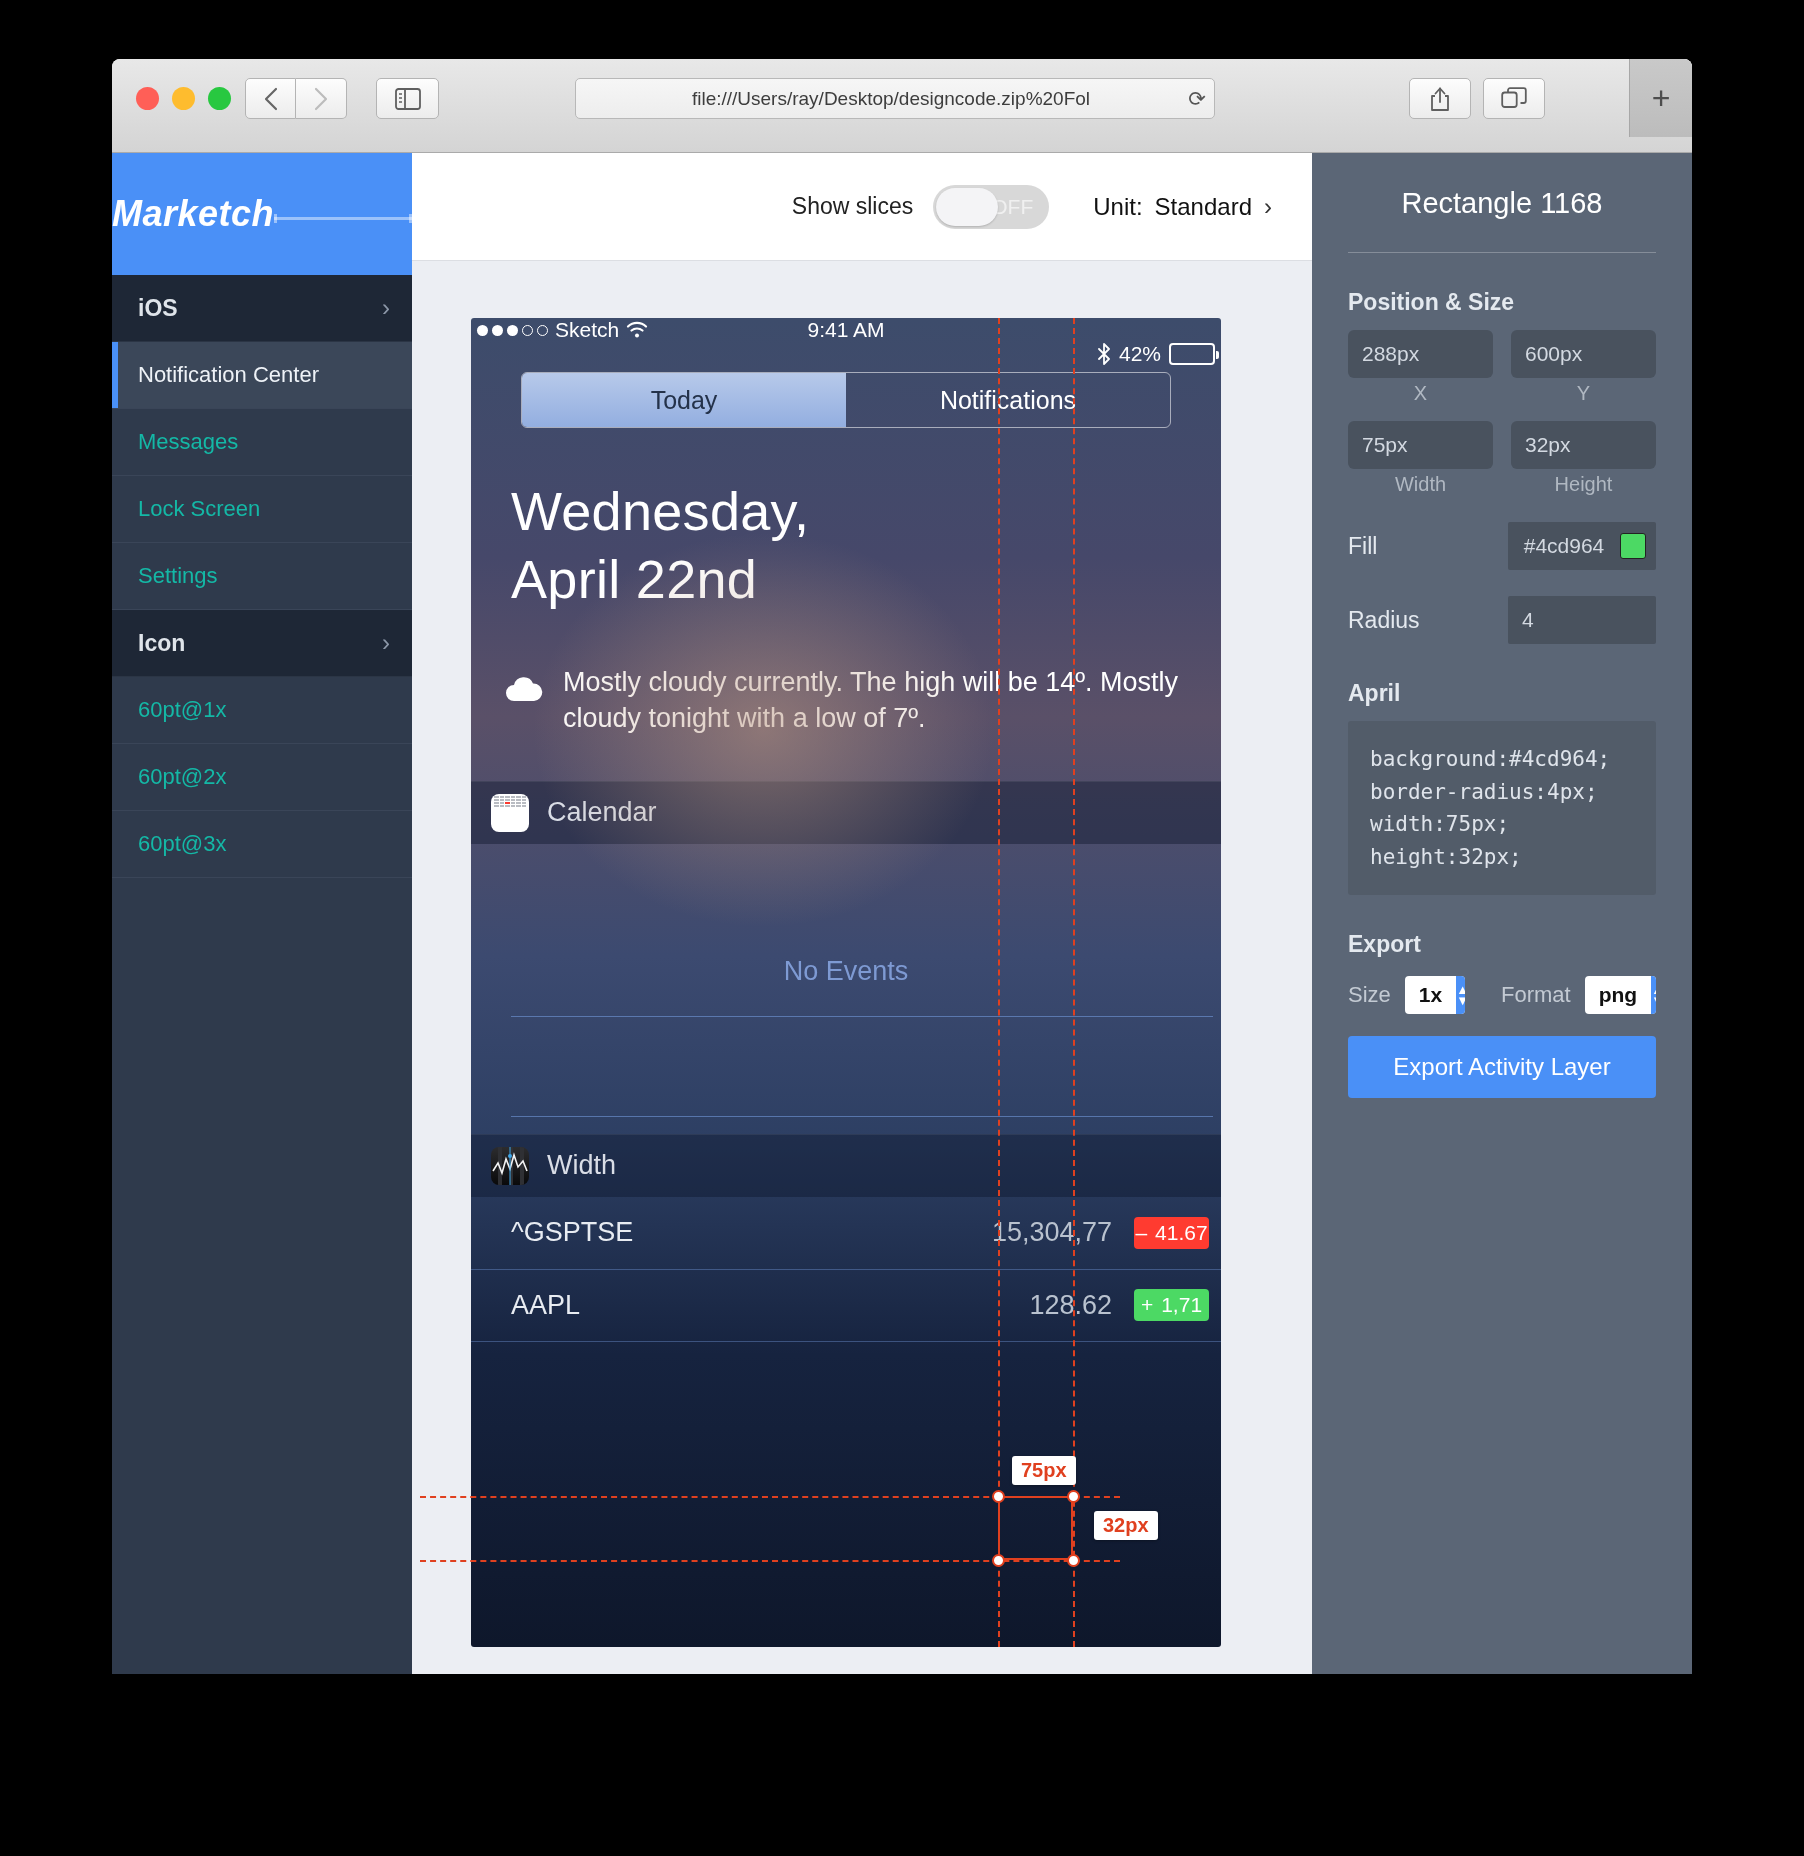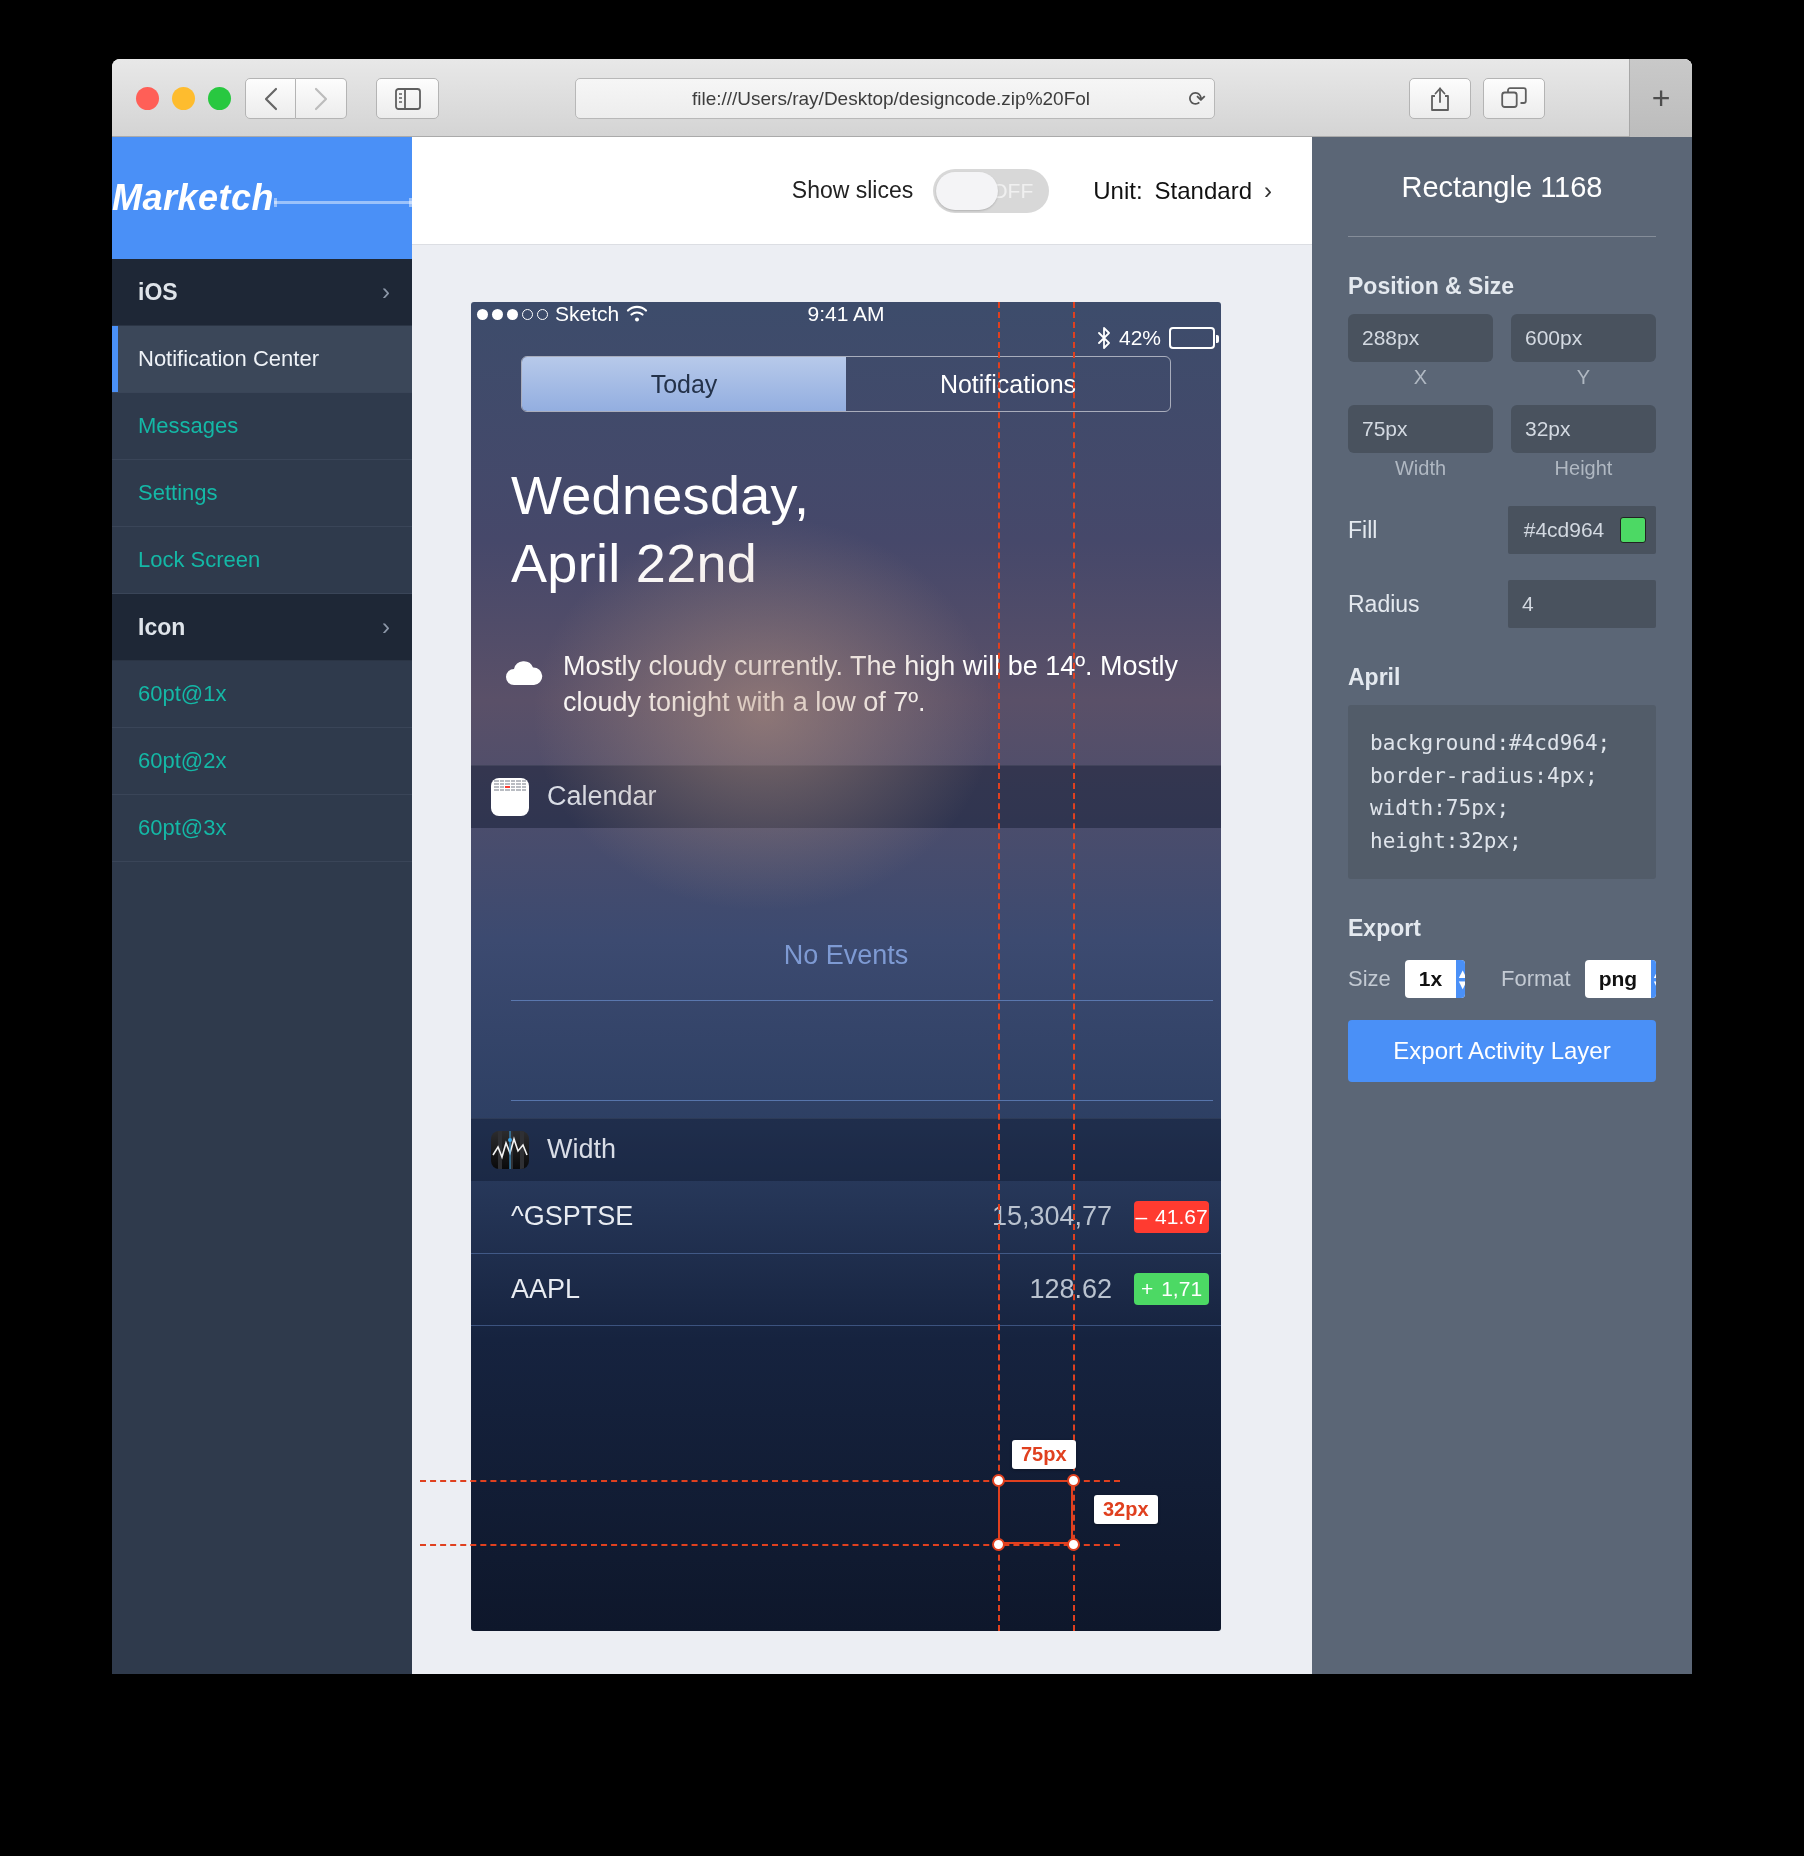--- a/index.html
+++ b/index.html
@@ -17,21 +17,21 @@
     width: 1580px; height: 1615px;
     background: #fff;
     border-radius: 8px 8px 0 0;
     overflow: hidden;
     box-shadow: 0 4px 24px rgba(0,0,0,.45);
   }
 
   
   .titlebar {
     position: relative;
-    height: 78px;
+    height: 94px;
     background: linear-gradient(#e8e8e8, #d4d4d4);
     border-bottom: 1px solid #aaa;
   }
   .traffic { position: absolute; left: 24px; top: 28px; display: flex; gap: 13px; }
   .dot { width: 23px; height: 23px; border-radius: 50%; }
   .dot.red    { background: #ff5f57; }
   .dot.yellow { background: #febc2e; }
   .dot.green  { background: #28c840; }
 
   .tb-btn {
@@ -416,24 +416,24 @@
         <span>iOS</span>
         <span class="chev">›</span>
       </div>
       <div class="nav-item active">
         <span>Notification Center</span>
       </div>
       <div class="nav-item">
         <span>Messages</span>
       </div>
       <div class="nav-item">
+        <span>Lock Screen</span>
+      </div>
+      <div class="nav-item">
         <span>Settings</span>
-      </div>
-      <div class="nav-item">
-        <span>Lock Screen</span>
       </div>
       <div class="nav-group">
         <span>Icon</span>
         <span class="chev">›</span>
       </div>
       <div class="nav-item">
         <span>60pt@1x</span>
       </div>
       <div class="nav-item">
         <span>60pt@2x</span>

